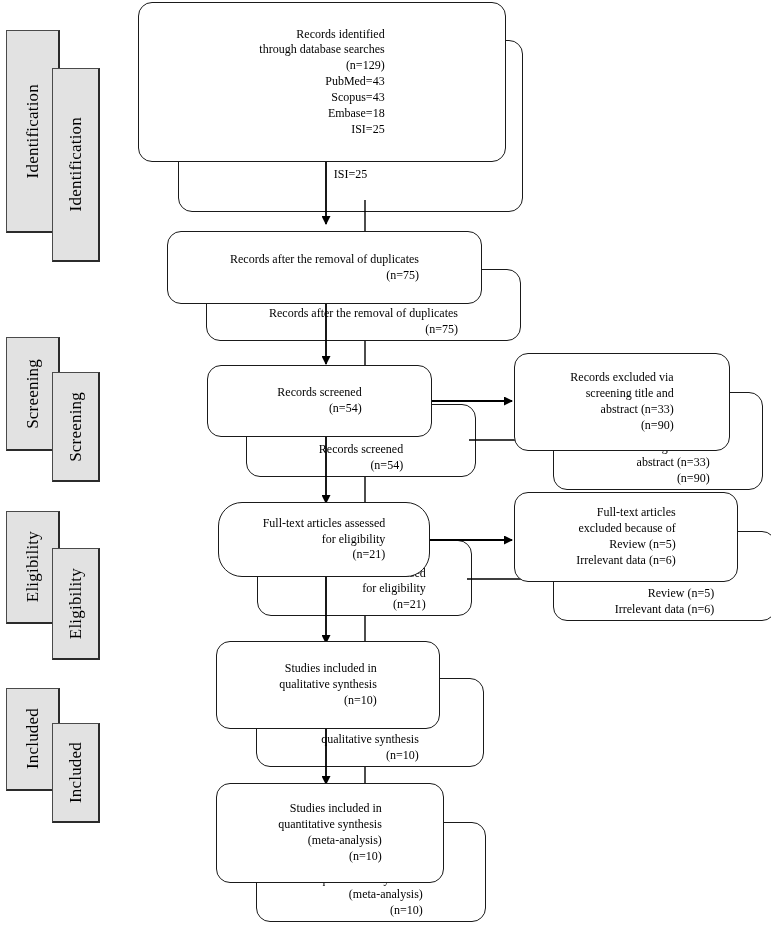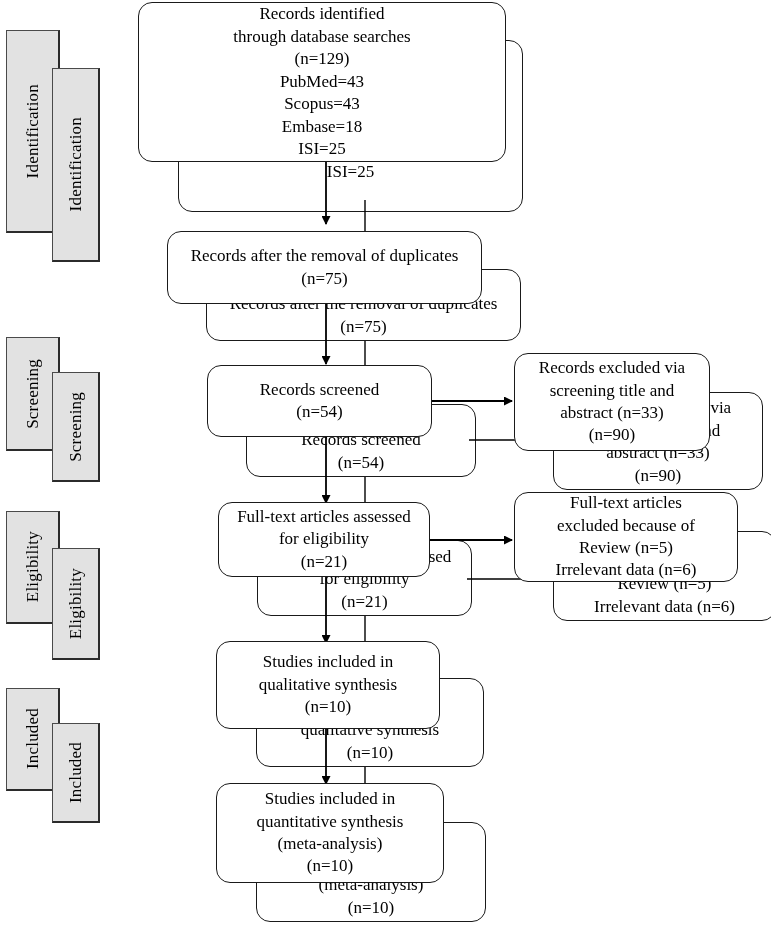--- a/index.html
+++ b/index.html
@@ -59,22 +59,22 @@
   
   .flow-box {
     position: absolute;
     box-sizing: border-box;
     background: #ffffff;
     border: 1.4px solid #1a1a1a;
     border-radius: 14px;
     display: flex;
     align-items: center;
     justify-content: center;
-    text-align: center;
-    font-size: 17px;
+    text-align: right;
+    font-size: 12px;
     line-height: 1.32;
     padding: 4px 6px;
   }
   .flow-box.ghost {
     z-index: 3;
     background: #ffffff;
   }
   .flow-box.main {
     z-index: 6;
     background: #ffffff;
@@ -210,28 +210,28 @@
   <div class="flow-box main" style="left:167px; top:231px; width:315px; height:73px;">
     <span class="txt">Records after the removal of duplicates
 (n=75)</span>
   </div>
 
   <div class="flow-box main" style="left:207px; top:365px; width:225px; height:72px;">
     <span class="txt">Records screened
 (n=54)</span>
   </div>
 
-  <div class="flow-box main" style="left:514px; top:353px; width:196px; height:98px;">
+  <div class="flow-box main" style="left:514px; top:353px; width:216px; height:98px;">
     <span class="txt">Records excluded via
 screening title and
 abstract (n=33)
 (n=90)</span>
   </div>
 
-  <div class="flow-box main" style="left:218px; top:502px; width:212px; height:75px;">
+  <div class="flow-box main" style="left:218px; top:502px; width:212px; height:75px;border-radius:24px;">
     <span class="txt">Full-text articles assessed
 for eligibility
 (n=21)</span>
   </div>
 
   <div class="flow-box main" style="left:514px; top:492px; width:224px; height:90px;">
     <span class="txt">Full-text articles
 excluded because of
 Review (n=5)
 Irrelevant data (n=6)</span>

